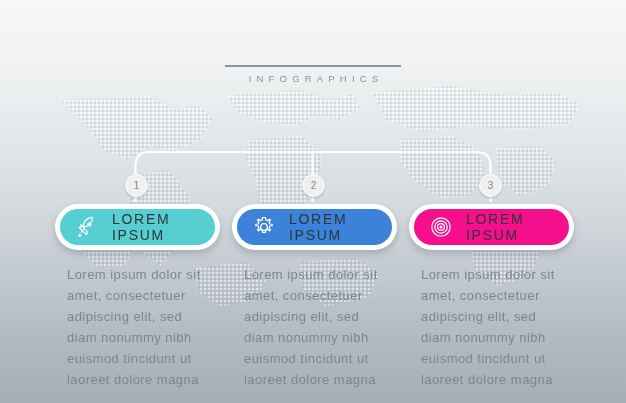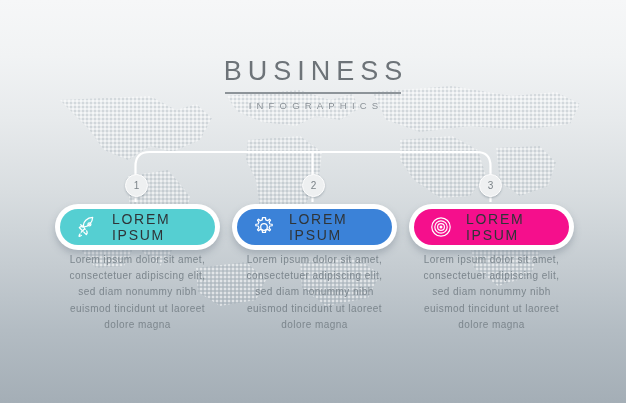--- a/index.html
+++ b/index.html
@@ -149,23 +149,22 @@
     justify-content: center;
   }
   .pill-label {
     margin-left: 12px;
     font-size: 14px;
     letter-spacing: 1.7px;
     color: #2f3438;
   }
 
   .desc {
-    margin-top: 2px;
-    text-align: center;
-    font-size: 10px;
+    margin-top: 14px;
+    font-size: 13px;
     line-height: 1.62;
     letter-spacing: 0.45px;
     color: #7c868d;
     padding: 0 12px;
   }
 </style>
 </head>
 <body>
 
 <div id="stage">
@@ -189,21 +188,20 @@
             <path d="M86 236 L120 232 L134 248 L124 266 L96 268 L82 252 Z"></path>
           </g>
         </mask>
       </defs>
     </svg>
     <div class="map-dots" style="--mapmask:none; -webkit-mask:url(#worldmask); mask:url(#worldmask);"></div>
     <div class="map-dots2" style="--mapmask:none; -webkit-mask:url(#worldmask); mask:url(#worldmask);"></div>
   </div>
 
   <div class="header">
-    <div class="title">BUSINESS</div>
     <div class="title-rule"></div>
     <div class="subtitle">INFOGRAPHICS</div>
   </div>
 
   <svg class="connector" viewBox="0 0 626 62">
     <path d="M135.5 62 L135.5 26 Q135.5 12 149.5 12 L476.5 12 Q490.5 12 490.5 26 L490.5 62" fill="none" stroke="#ffffff" stroke-width="2.2" stroke-linecap="round"></path>
     <line x1="312.5" y1="12" x2="312.5" y2="62" stroke="#ffffff" stroke-width="2.2" stroke-linecap="round"></line>
   </svg>
 
   <div class="badge b1">

